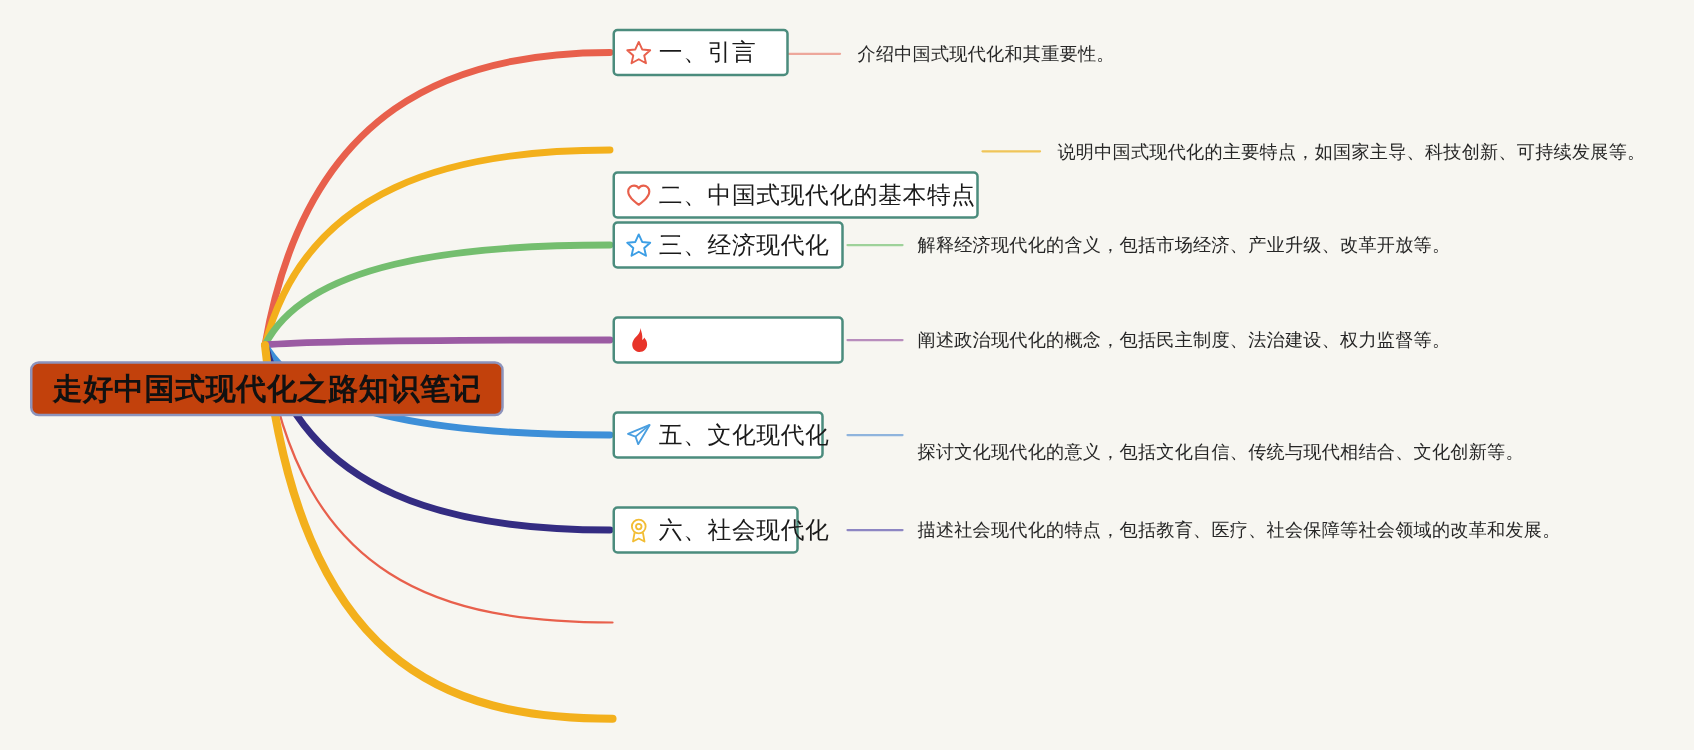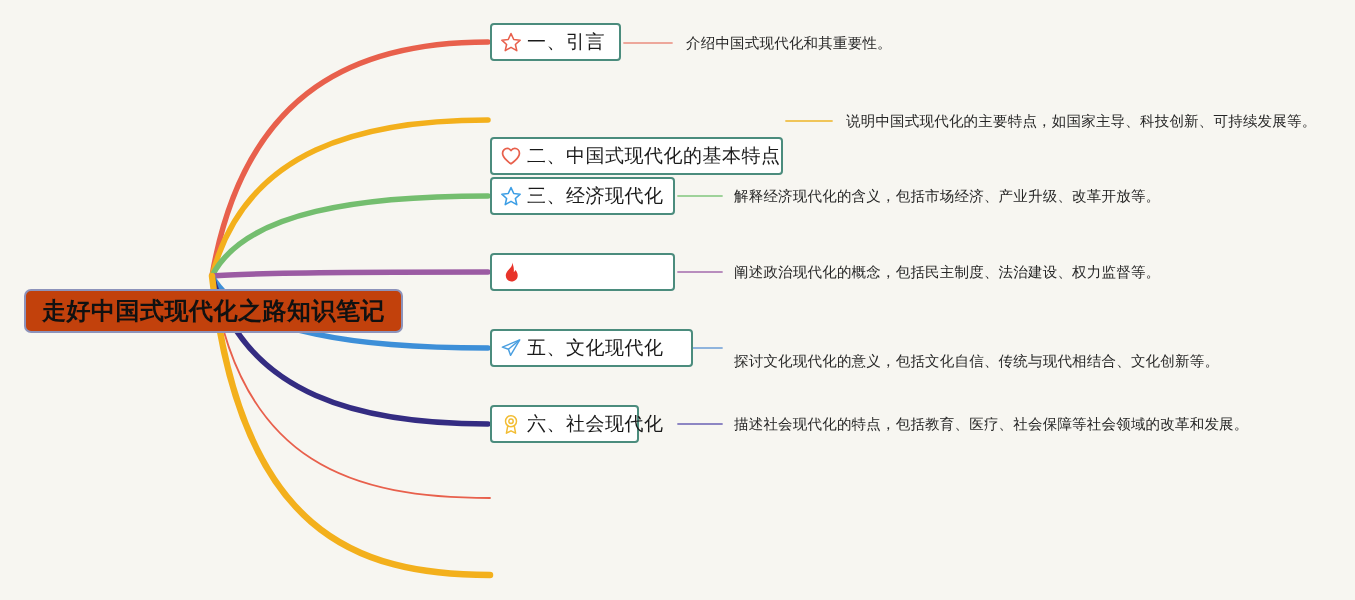--- a/index.html
+++ b/index.html
@@ -97,21 +97,21 @@
       <path d="M 678 424 L 722 424" fill="none" stroke="#8d86c3" stroke-width="1.8" stroke-linecap="round"></path>
       <path d="M 212 276 C 239.8 466.91999999999996, 356.56 498, 490 498" fill="none" stroke="#e8604c" stroke-width="1.8" stroke-linecap="round"></path>
       <path d="M 212 276 C 239.8 533.14, 356.56 575, 490 575" fill="none" stroke="#f3b01c" stroke-width="6.5" stroke-linecap="round"></path>
     </svg>
 
   <div class="root-node">
     <span class="root-label">走好中国式现代化之路知识笔记</span>
   </div>
 
   <div id="branch-container">
-      <div class="branch-node" style="left: 490px; top: 23px; width: 131px; border-color: rgb(75, 140, 125);">
+      <div class="branch-node" style="left: 490px; top: 23px; width: 141px; border-color: rgb(75, 140, 125);">
         <span class="branch-icon">
           <svg xmlns="http://www.w3.org/2000/svg" viewBox="0 0 24 24" width="22" height="22" fill="none" stroke="#e8604c" stroke-width="1.7" stroke-linejoin="round">
             <polygon points="12,2.8 15,9.3 22,10 16.8,14.7 18.3,21.4 12,17.9 5.7,21.4 7.2,14.7 2,10 9,9.3"></polygon>
           </svg>
         </span>
         <span class="branch-label">一、引言</span>
       </div>
       <div class="desc-text" style="left: 686px; top: 34px;">介绍中国式现代化和其重要性。</div>
       <div class="branch-node" style="left: 490px; top: 101px; width: 293px; border-color: rgb(75, 140, 125); margin-top: 36px;">
         <span class="branch-icon">
@@ -132,21 +132,21 @@
       </div>
       <div class="desc-text" style="left: 734px; top: 187px;">解释经济现代化的含义，包括市场经济、产业升级、改革开放等。</div>
       <div class="branch-node" style="left: 490px; top: 253px; width: 185px; border-color: rgb(75, 140, 125);">
         <span class="branch-icon">
           <svg xmlns="http://www.w3.org/2000/svg" viewBox="0 0 24 24" width="22" height="22" fill="#e8342a">
             <path d="M13.2 1.6c.4 2.8-.8 4.6-2.3 6.2-1.6 1.8-3.5 3.4-4.3 6.1-1.3 4.3 1.7 8.3 5.6 8.5 4.1.2 7.3-3 7.1-7-.1-2.4-1.3-4-2.5-5.6-.3 1-.9 1.8-1.8 2.2.6-3.6-.5-7.5-1.8-10.4z"></path>
           </svg>
         </span>
       </div>
       <div class="desc-text" style="left: 734px; top: 263px;">阐述政治现代化的概念，包括民主制度、法治建设、权力监督等。</div>
-      <div class="branch-node" style="left: 490px; top: 329px; width: 203px; border-color: rgb(75, 140, 125);">
+      <div class="branch-node" style="left: 490px; top: 329px; width: 169px; border-color: rgb(75, 140, 125);">
         <span class="branch-icon">
           <svg xmlns="http://www.w3.org/2000/svg" viewBox="0 0 24 24" width="22" height="22" fill="none" stroke="#4a9fe0" stroke-width="1.6" stroke-linejoin="round">
             <path d="M21.5 3.2 2.6 11.1l6.6 2.3 2.3 6.6 10-16.8z"></path>
             <path d="M9.2 13.4 21.5 3.2"></path>
           </svg>
         </span>
         <span class="branch-label">五、文化现代化</span>
       </div>
       <div class="desc-text" style="left: 734px; top: 352px;">探讨文化现代化的意义，包括文化自信、传统与现代相结合、文化创新等。</div>
       <div class="branch-node" style="left: 490px; top: 405px; width: 149px; border-color: rgb(75, 140, 125);">

